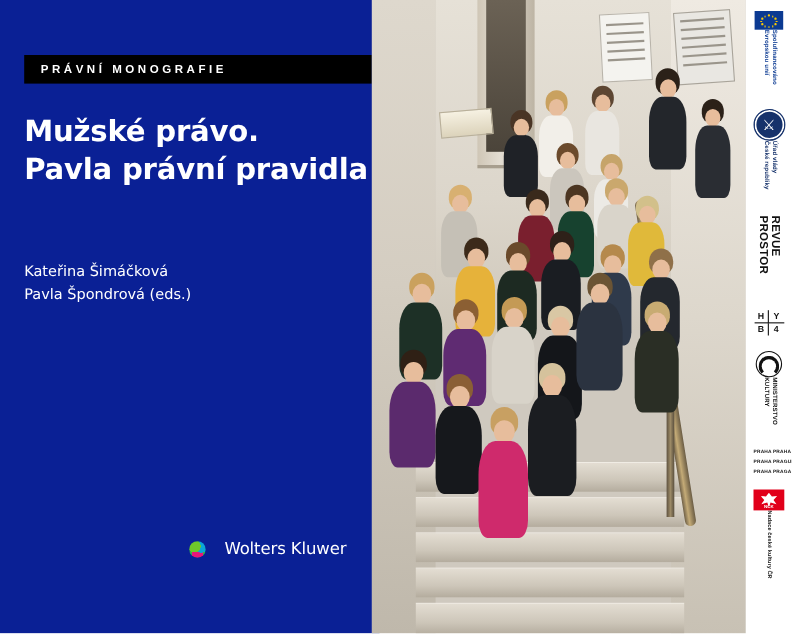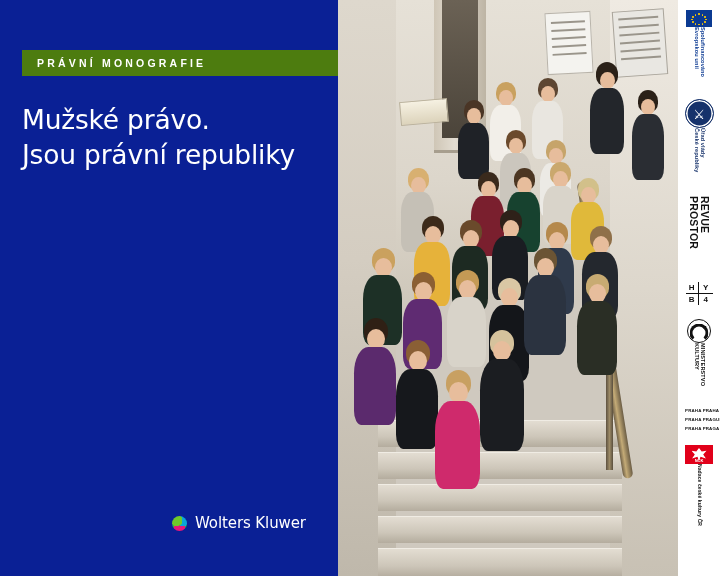--- a/index.html
+++ b/index.html
@@ -29,21 +29,21 @@
     height: 576px;
     background: #0a2095;
     overflow: hidden;
   }
   #series-band {
     position: absolute;
     left: 22px;
     top: 50px;
     width: 316px;
     height: 26px;
-    background: #4d7c0f;
+    background: #000000;
     display: flex;
     align-items: center;
   }
   #series-band .series-label {
     color: #ffffff;
     font-size: 10.5px;
     letter-spacing: 3.2px;
     font-weight: 600;
     padding-left: 15px;
     font-family: "Liberation Sans", sans-serif;
@@ -53,38 +53,38 @@
     left: 22px;
     top: 103px;
     width: 300px;
     color: #ffffff;
     font-size: 26.5px;
     line-height: 1.32;
     font-weight: 400;
     letter-spacing: -0.2px;
     font-family: "DejaVu Sans", sans-serif;
   }
-  #cover-title .tline { display: block; white-space: nowrap; }
+  #cover-title .tline { display: block; white-space: nowrap; font-weight: bold; }
   #cover-authors {
     position: absolute;
     left: 22px;
     top: 238px;
     color: #ffffff;
     font-size: 13.2px;
     line-height: 1.56;
     font-family: "DejaVu Sans", sans-serif;
   }
   #cover-authors .aline { display: block; }
   #publisher-logo {
     position: absolute;
     left: 172px;
-    top: 514px;
+    top: 490px;
     display: flex;
     align-items: center;
-    gap: 8px;
+    gap: 17px;
   }
   #publisher-logo .wk-mark {
     width: 15px; height: 15px;
     border-radius: 50%;
     background:
       radial-gradient(circle at 32% 30%, #6fc82a 0 38%, transparent 39%),
       radial-gradient(circle at 72% 34%, #0aa5d8 0 36%, transparent 37%),
       radial-gradient(circle at 50% 76%, #e8157a 0 38%, transparent 39%),
       radial-gradient(circle at 50% 50%, #f5d000 0 30%, transparent 31%),
       #35b34a;
@@ -324,24 +324,26 @@
 <div id="book-cover">
 
   <div id="cover-left">
 
     <div id="series-band">
       <span class="series-label">PRÁVNÍ MONOGRAFIE</span>
     </div>
 
     <div id="cover-title">
       <span class="tline">Mužské právo.</span>
-      <span class="tline">Jsou právní republiky</span>
+      <span class="tline">Pavla právní pravidla</span>
     </div>
 
     <div id="cover-authors">
+      <span class="aline">Kateřina Šimáčková</span>
+      <span class="aline">Pavla Špondrová (eds.)</span>
     </div>
 
     <div id="publisher-logo">
       <span class="wk-mark"></span>
       <span class="wk-text">Wolters Kluwer</span>
     </div>
 
   </div>
 
   <div id="cover-photo">

